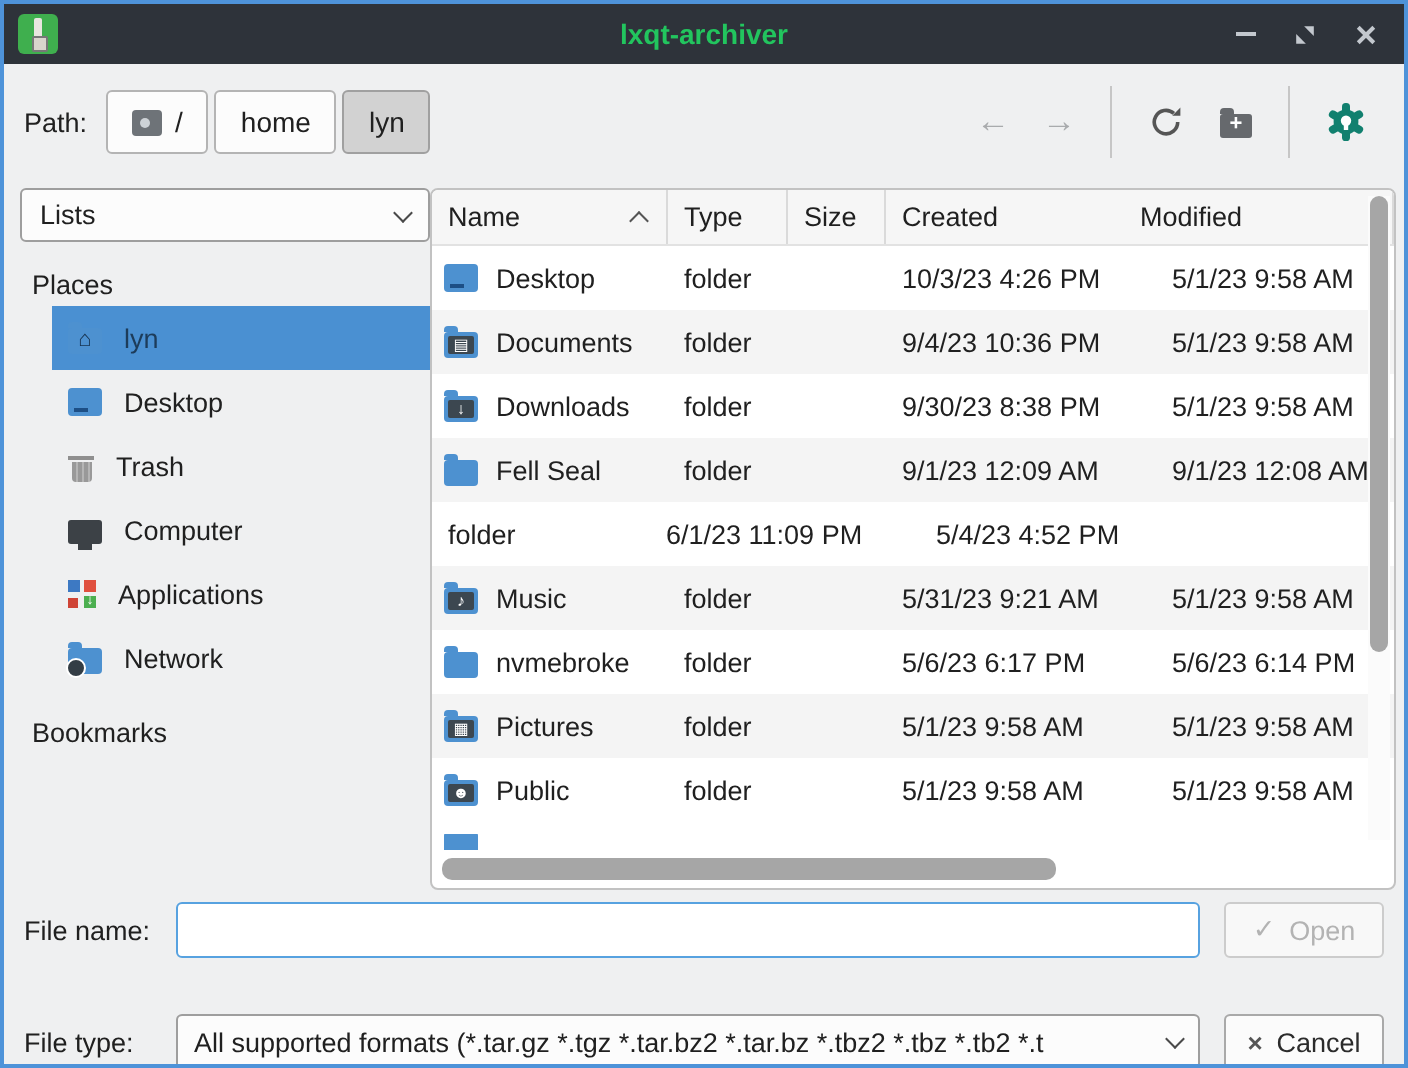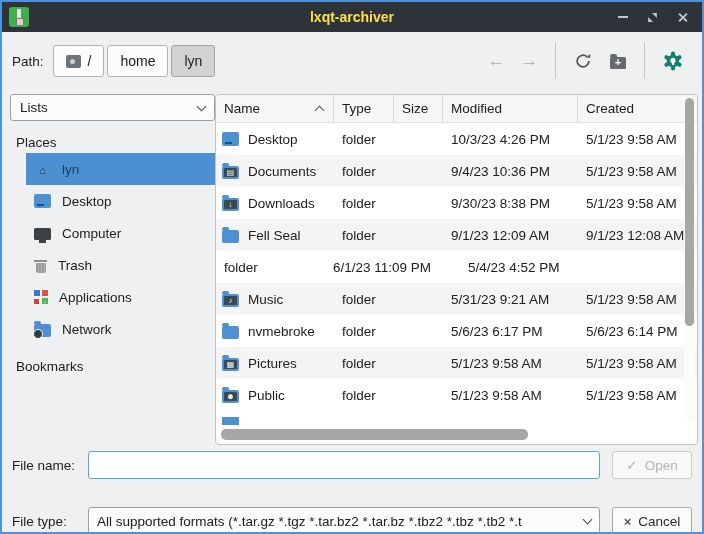--- a/index.html
+++ b/index.html
@@ -11,21 +11,21 @@
 
   
   .titlebar { position:absolute; left:0; top:0; width:700px; height:30px;
               background:#2e333a; display:flex; align-items:center; }
   .app-icon { width:20px; height:20px; margin-left:7px; background:#3faf4e;
               border-radius:3px; position:relative; }
   .app-icon::before { content:""; position:absolute; left:8px; top:2px; width:4px; height:10px;
               background:#e8e6df; border-radius:1px; }
   .app-icon::after { content:""; position:absolute; left:7px; top:11px; width:6px; height:6px;
               background:#d8d5cc; border:1px solid #777; border-radius:1px; }
-  .title { position:absolute; left:0; right:0; text-align:center; color:#fde047;
+  .title { position:absolute; left:0; right:0; text-align:center; color:#22c55e;
            font-weight:bold; font-size:14px; }
   .win-controls { margin-left:auto; display:flex; align-items:center; gap:19px;
                   margin-right:14px; z-index:2; }
   .wc-min { width:10px; height:2px; background:#c3c8ce; }
   .wc-close { position:relative; width:11px; height:11px; }
   .wc-close::before, .wc-close::after { content:""; position:absolute; left:5px; top:0;
       width:2px; height:11px; background:#c3c8ce; }
   .wc-close::before { transform:rotate(45deg); }
   .wc-close::after { transform:rotate(-45deg); }
 
@@ -209,26 +209,26 @@
 
     <div class="place selected">
       <span class="ficon home"></span>
       <span>lyn</span>
     </div>
     <div class="place">
       <span class="screen-icon"></span>
       <span>Desktop</span>
     </div>
     <div class="place">
+      <span class="trash-icon"></span>
+      <span>Trash</span>
+    </div>
+    <div class="place">
       <span class="computer-icon"></span>
       <span>Computer</span>
-    </div>
-    <div class="place">
-      <span class="trash-icon"></span>
-      <span>Trash</span>
     </div>
     <div class="place">
       <span class="apps-icon">
           <i class="q1"></i>
           <i class="q2"></i>
           <i class="q3"></i>
           <i class="q4">↓</i>
         </span>
       <span>Applications</span>
     </div>
@@ -245,25 +245,25 @@
       <div class="hc w-name">
         <span>Name</span>
         <span class="sort-up"></span>
       </div>
       <div class="hc w-type">
           <span>Type</span>
         </div>
       <div class="hc w-size">
           <span>Size</span>
         </div>
+      <div class="hc w-created">
+          <span>Created</span>
+        </div>
       <div class="hc w-mod">
           <span>Modified</span>
-        </div>
-      <div class="hc w-created">
-          <span>Created</span>
         </div>
     </div>
 
     <div class="rows">
       <div class="row">
         <div class="cell name w-name">
             <span class="screen-icon"></span>
             <span>Desktop</span>
           </div>
         <div class="cell w-type">folder</div>

